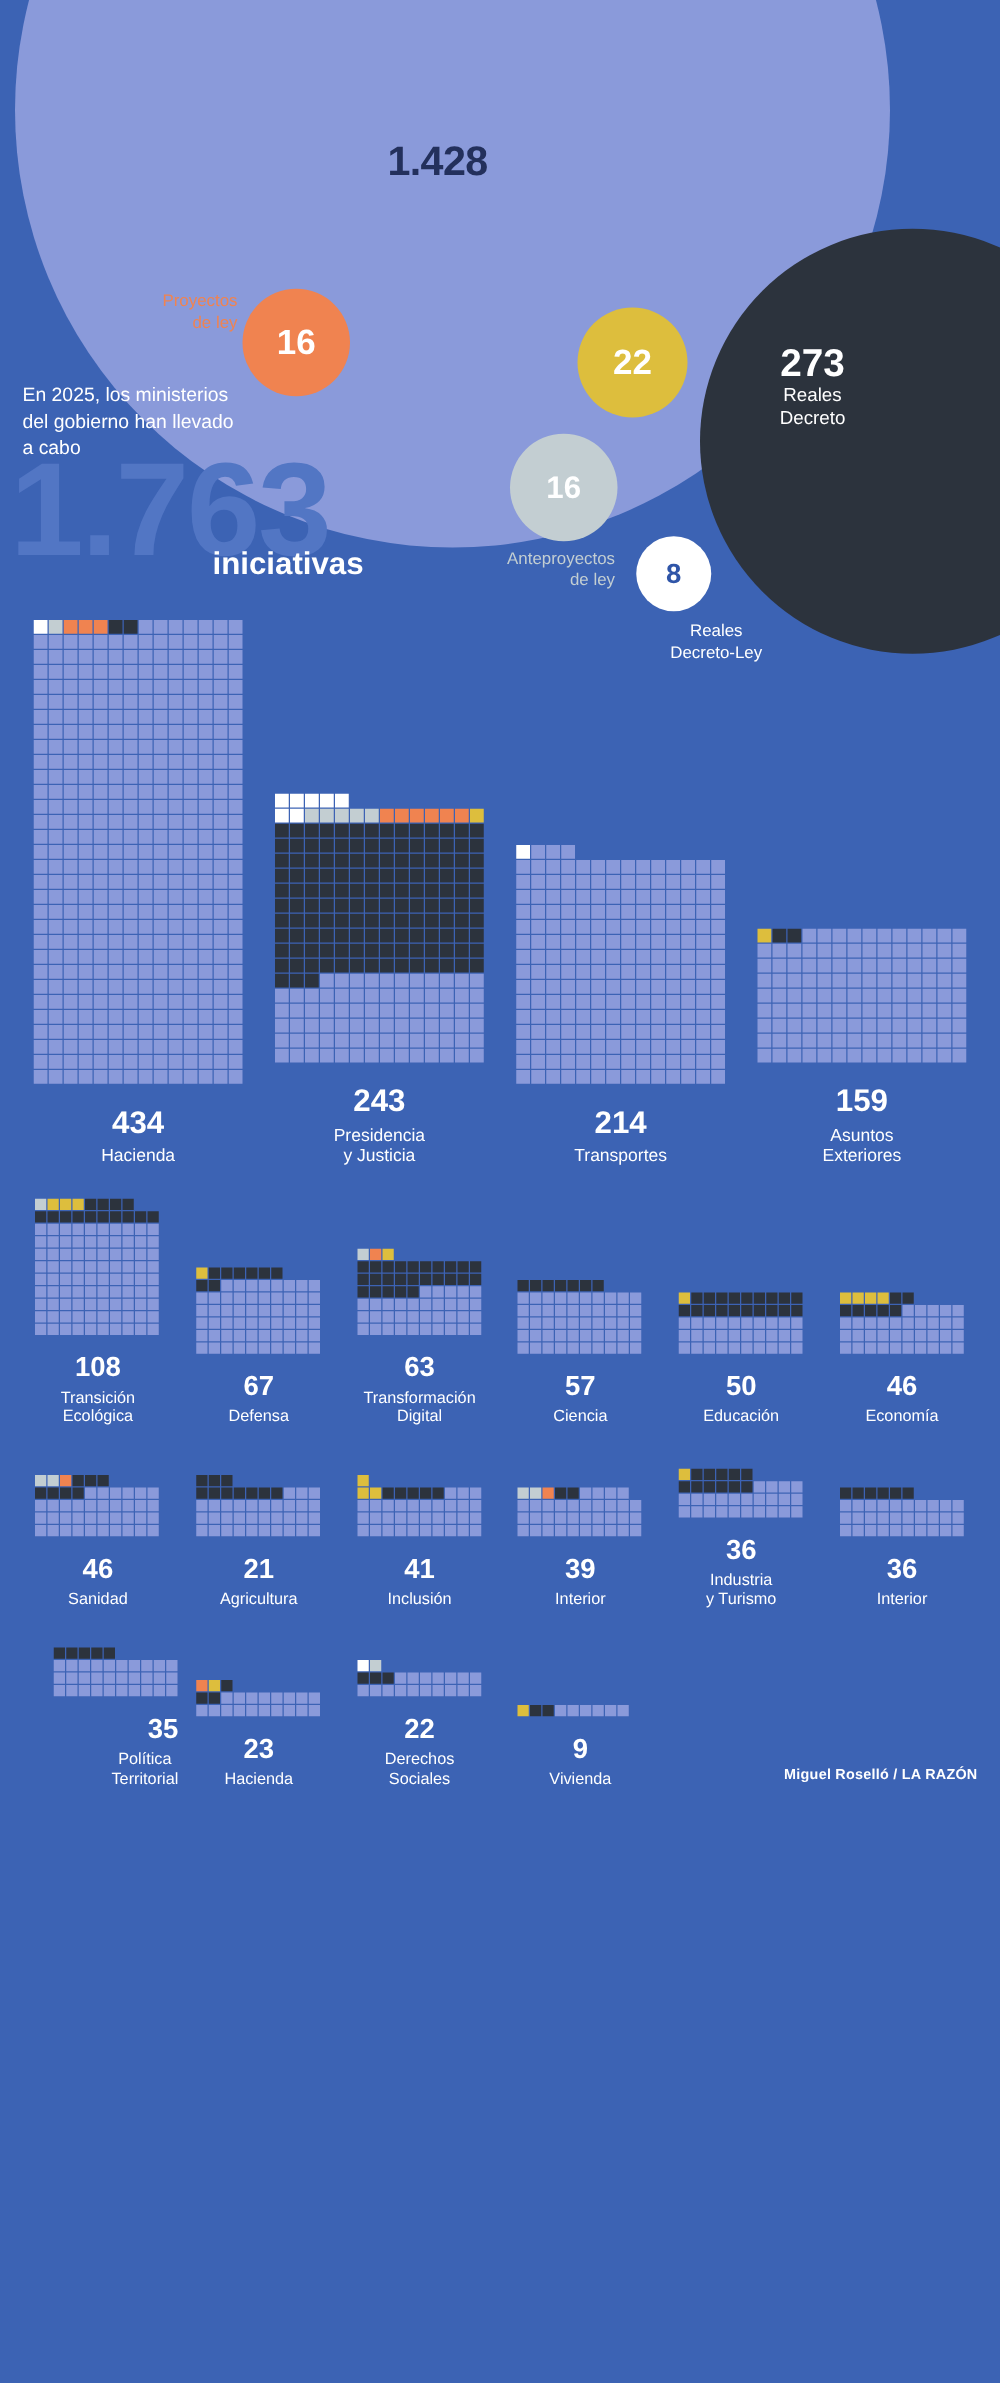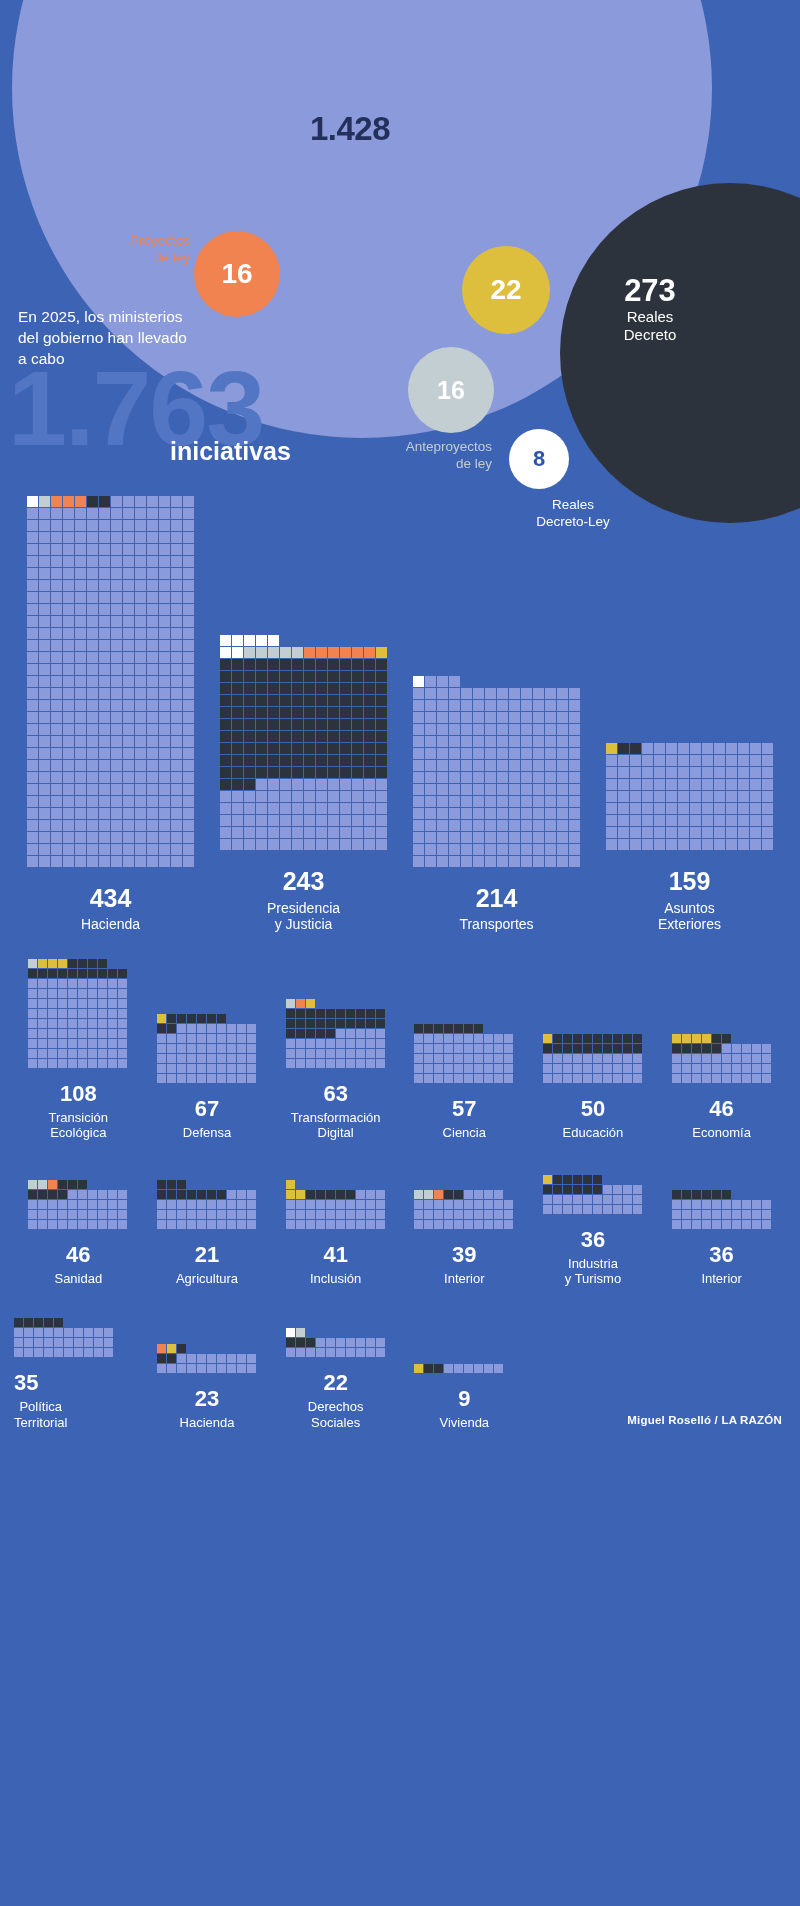--- a/index.html
+++ b/index.html
@@ -2157,21 +2157,21 @@
             <div class="sq" style="width: 9px; height: 9px;"></div>
             <div class="sq" style="width: 9px; height: 9px;"></div>
             <div class="sq" style="width: 9px; height: 9px;"></div>
           </div>
         </div>
         <div class="wnum" style="font-size: 22px; margin-top: 14px;">36</div>
         <div class="wlab" style="font-size: 13px; margin-top: 5px;">Interior</div>
       </div>
     </div>
     <div class="wrow" style="margin-top: 32px; padding-left: 14px; padding-right: 14px; justify-content: flex-start; align-items: flex-end;">
-      <div class="wcell" style="width: 128.667px; align-items: flex-start;">
+      <div class="wcell" style="width: 128.667px; align-items: flex-end;">
         <div class="waffle" style="width: 100px; gap: 1px; display: flex; flex-direction: column;">
           <div style="display: flex; gap: 1px; width: 100px;">
             <div class="sq dark" style="width: 9px; height: 9px;"></div>
             <div class="sq dark" style="width: 9px; height: 9px;"></div>
             <div class="sq dark" style="width: 9px; height: 9px;"></div>
             <div class="sq dark" style="width: 9px; height: 9px;"></div>
             <div class="sq dark" style="width: 9px; height: 9px;"></div>
           </div>
           <div style="display: flex; gap: 1px; width: 100px;">
             <div class="sq" style="width: 9px; height: 9px;"></div>

